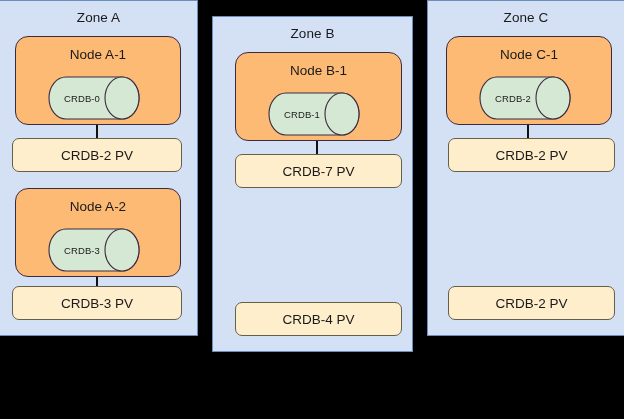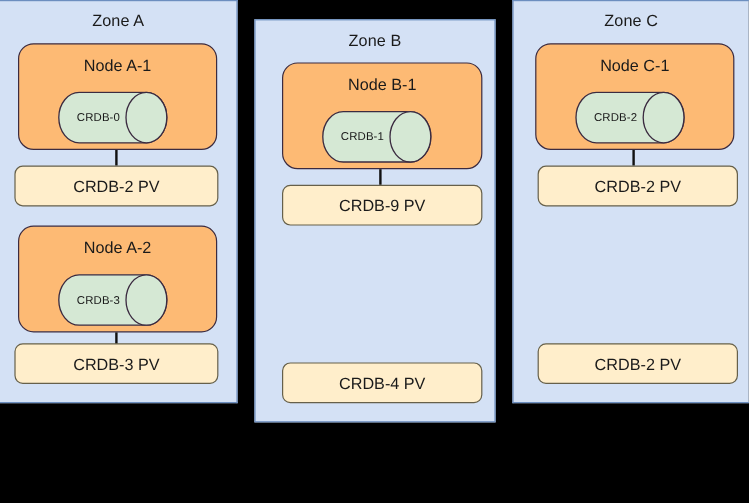--- a/index.html
+++ b/index.html
@@ -176,21 +176,21 @@
       <div class="cyl">
         <svg viewBox="0 0 100 44" preserveAspectRatio="none">
           <path d="M 18,1 L 74,1 A 17,21 0 0 1 74,43 L 18,43 A 17,21 0 0 1 18,1 Z" fill="#d5e8d4" stroke="#3b2b40" stroke-width="1.1"></path>
           <ellipse cx="74" cy="22" rx="17" ry="21" fill="#d5e8d4" stroke="#3b2b40" stroke-width="1.1"></ellipse>
         </svg>
         <div class="cyl-label">CRDB-1</div>
       </div>
     </div>
     <div class="connector" style="left:103px; top:124px; height:13px;"></div>
 
-    <div class="pv pv-row1">CRDB-9 PV</div>
+    <div class="pv pv-row1">CRDB-7 PV</div>
 
 
     <div class="pv pv-row2">CRDB-4 PV</div>
   </div>
 
   <div class="zone" id="zone-c">
     <div class="zone-title">Zone C</div>
 
     <div class="node node-row1">
       <div class="node-title">Node C-1</div>

